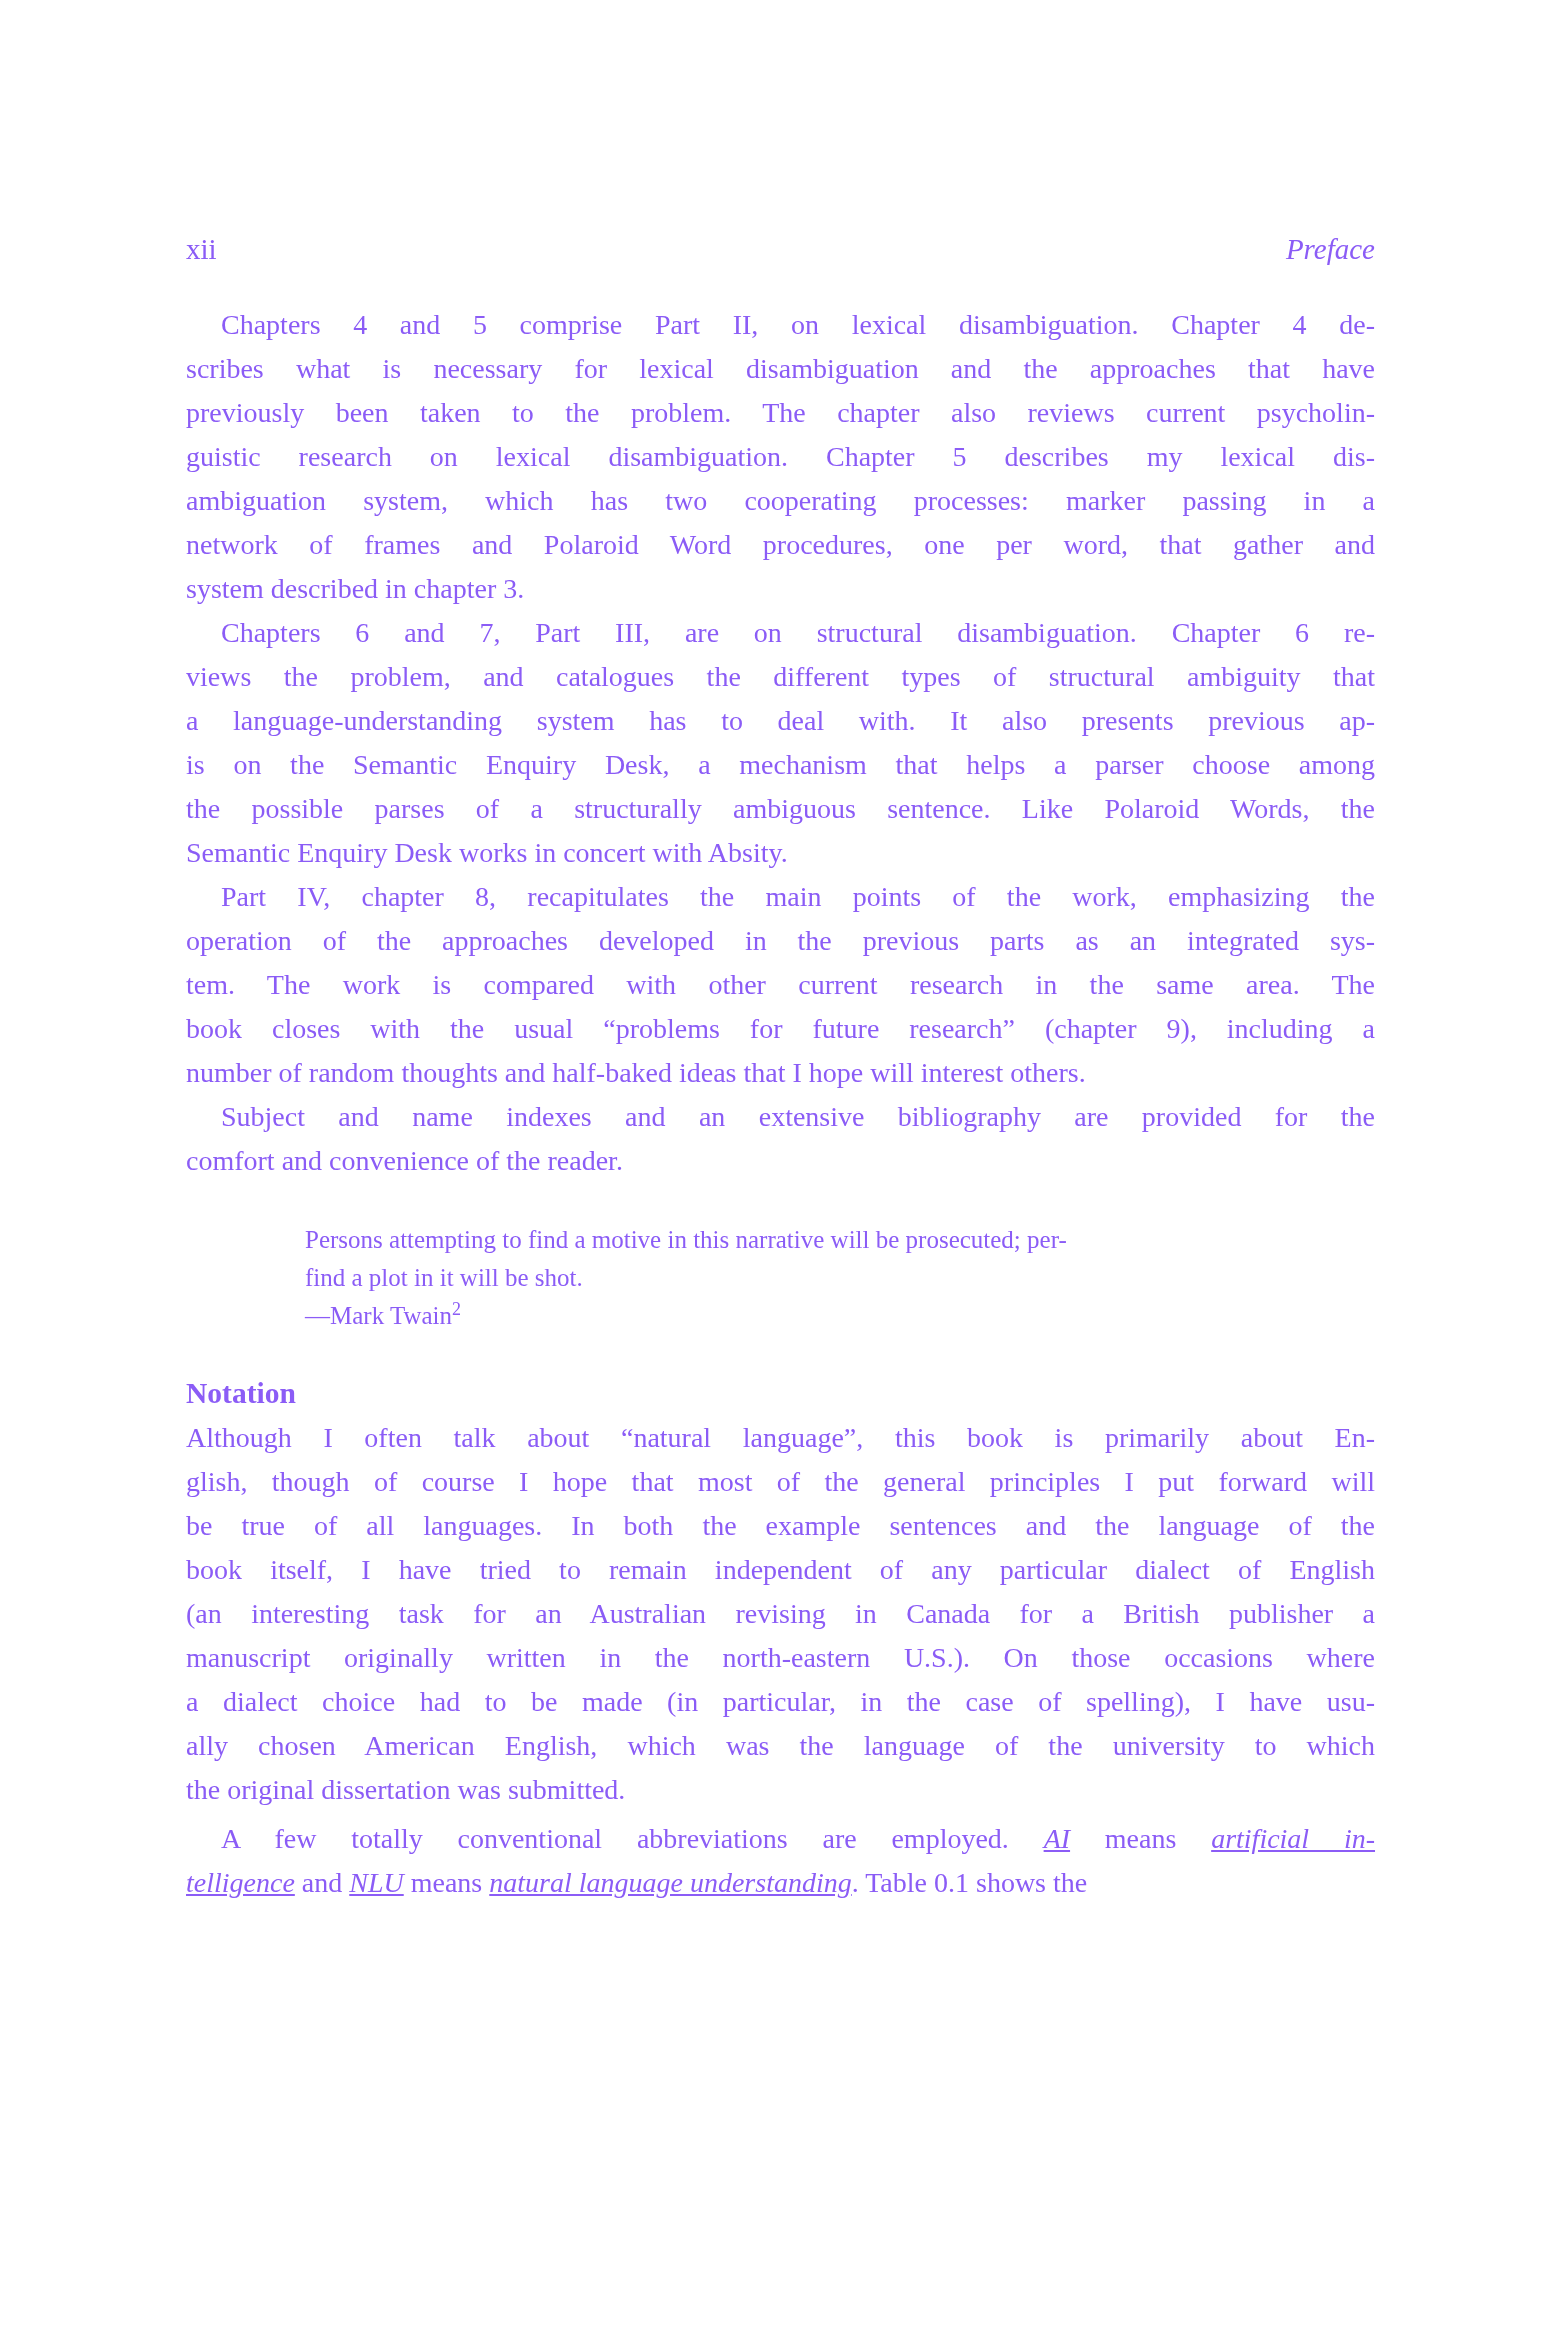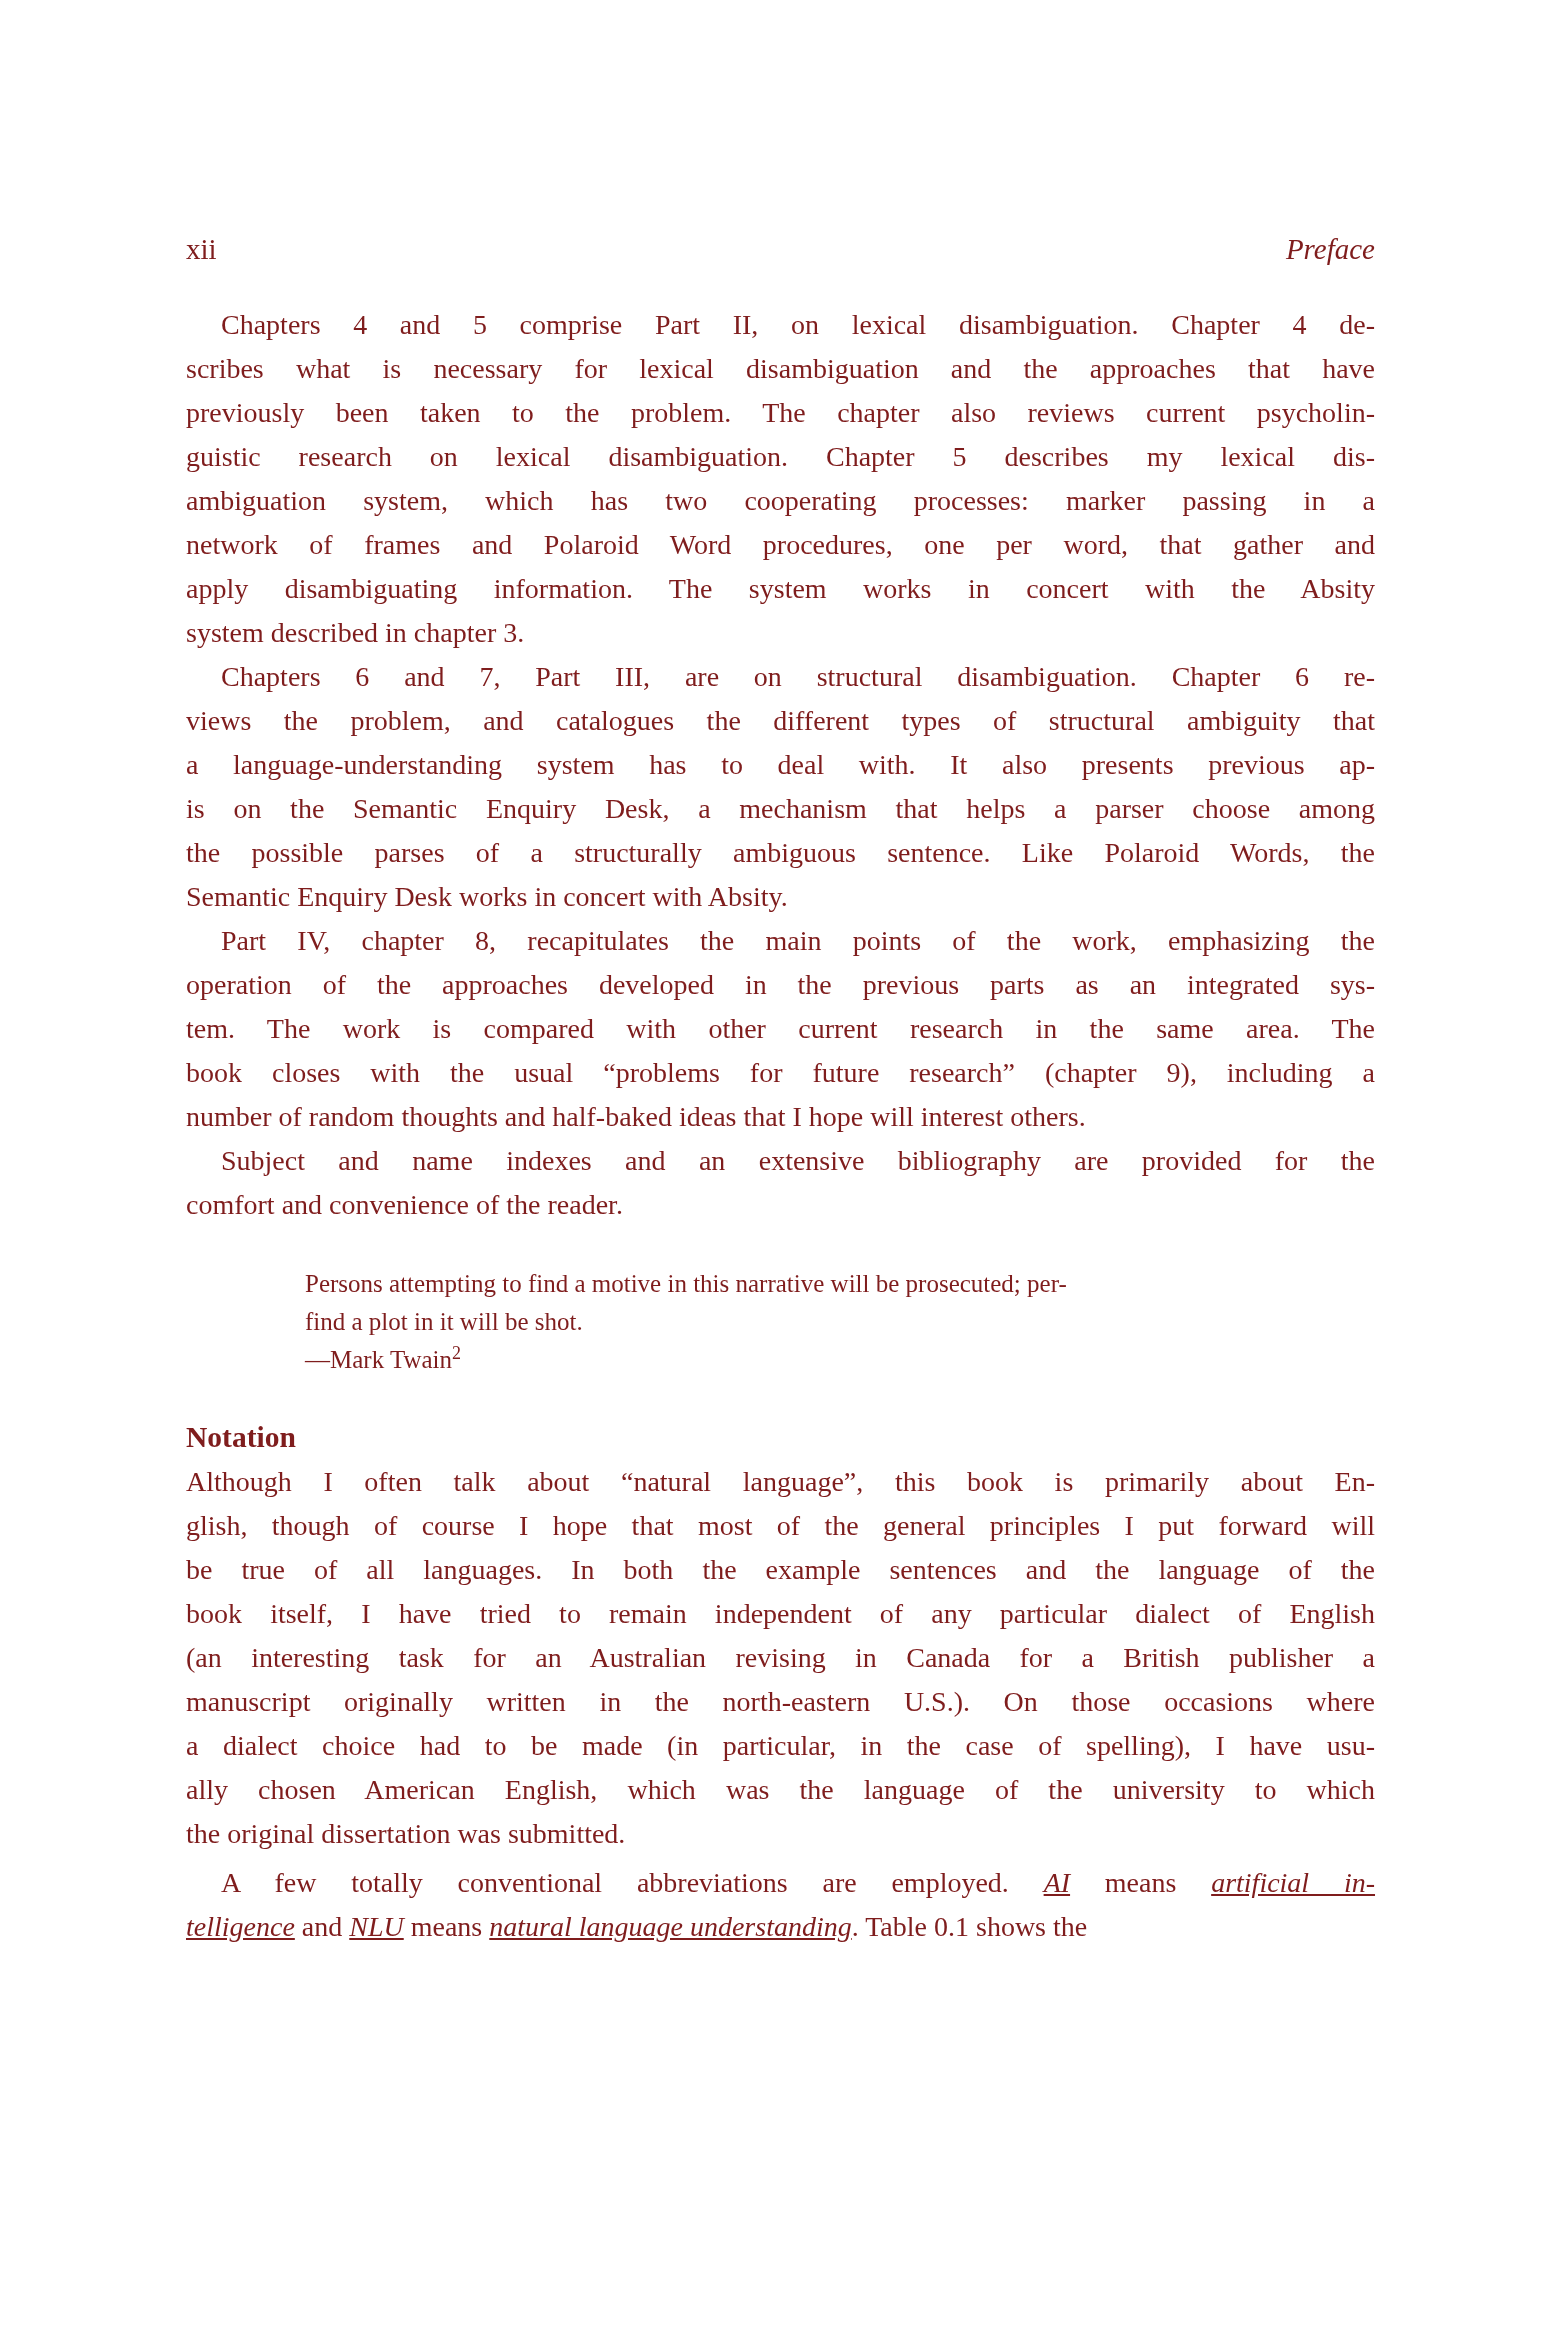--- a/index.html
+++ b/index.html
@@ -4,21 +4,21 @@
 <style>
   html,body{margin:0;padding:0;background:#ffffff;}
   .page{
     position:relative;
     width:1561px;height:2342px;
     background:#ffffff;
     overflow:hidden;
     box-sizing:border-box;
     padding:232px 186px 0 186px;
     font-family:"Liberation Serif","DejaVu Serif",serif;
-    color:#7f1d1d;
+    color:#8b5cf6;
   }
   .running-header{
     display:flex;justify-content:space-between;align-items:baseline;
     font-size:29px;line-height:35px;
   }
   .running-title{font-style:italic;}
   .body-col{font-size:28px;line-height:44px;}
   .line{
     text-align:justify;
     text-align-last:justify;
@@ -60,21 +60,20 @@
     <span class="running-title" data-name="running-title">Preface</span>
   </div>
   <div class="body-col" data-name="page-body">
       <div class="paragraph indent" data-name="intro-paragraph-1">
         <div class="line" data-name="text-line">Chapters 4 and 5 comprise Part II, on lexical disambiguation.  Chapter 4 de-</div>
         <div class="line" data-name="text-line">scribes what is necessary for lexical disambiguation and the approaches that have</div>
         <div class="line" data-name="text-line">previously been taken to the problem.  The chapter also reviews current psycholin-</div>
         <div class="line" data-name="text-line">guistic research on lexical disambiguation.  Chapter 5 describes my lexical dis-</div>
         <div class="line" data-name="text-line">ambiguation system, which has two cooperating processes:  marker passing in a</div>
         <div class="line" data-name="text-line">network of frames and Polaroid Word procedures, one per word, that gather and</div>
-        <div class="line" data-name="text-line">apply disambiguating information.  The system works in concert with the Absity</div>
         <div class="line last" data-name="text-line">system described in chapter 3.</div>
       </div>
       <div class="paragraph indent" data-name="intro-paragraph-2">
         <div class="line" data-name="text-line">Chapters 6 and 7, Part III, are on structural disambiguation.  Chapter 6 re-</div>
         <div class="line" data-name="text-line">views the problem, and catalogues the different types of structural ambiguity that</div>
         <div class="line" data-name="text-line">a language-understanding system has to deal with.  It also presents previous ap-</div>
         <div class="line" data-name="text-line">is on the Semantic Enquiry Desk, a mechanism that helps a parser choose among</div>
         <div class="line" data-name="text-line">the possible parses of a structurally ambiguous sentence. Like Polaroid Words, the</div>
         <div class="line last" data-name="text-line">Semantic Enquiry Desk works in concert with Absity.</div>
       </div>

